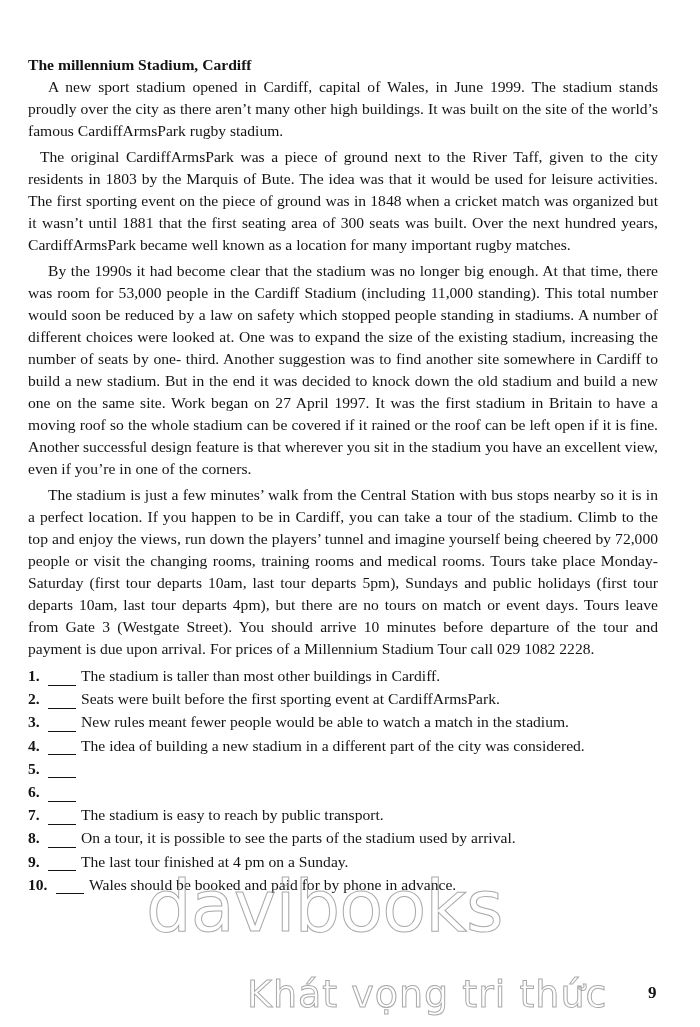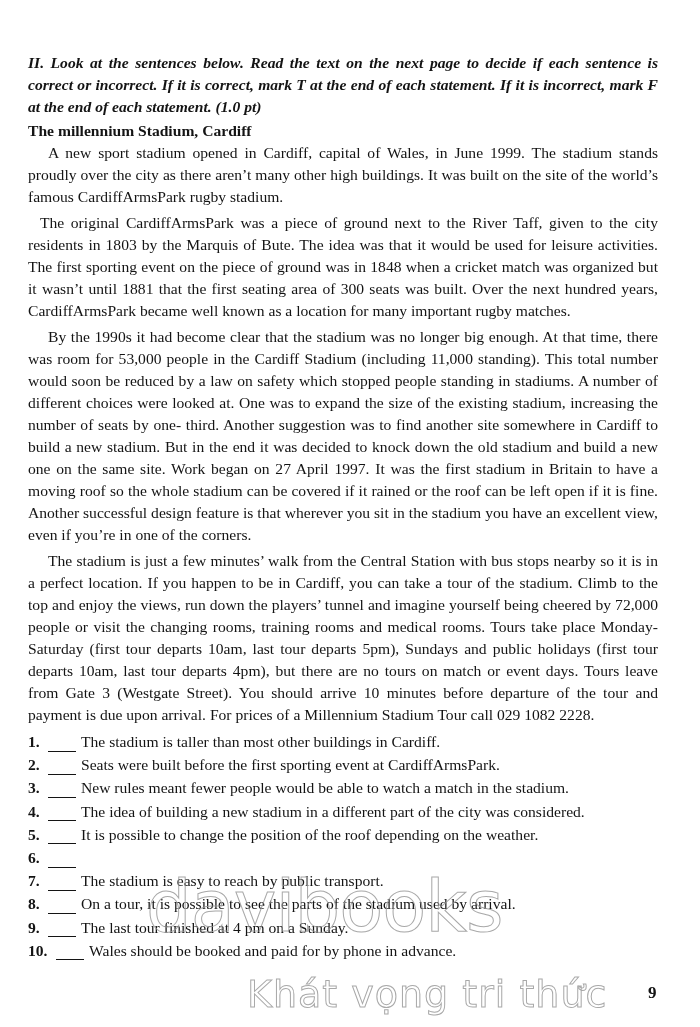--- a/index.html
+++ b/index.html
@@ -106,21 +106,20 @@
       top: 983px;
       font-weight: bold;
       font-size: 17px;
       font-family: "Liberation Serif", "DejaVu Serif", serif;
     }
   </style>
 </head>
 <body>
 
 <div class="page">
-  <p class="instruction">II. Look at the sentences below. Read the text on the next page to decide if each sentence is correct or incorrect. If it is correct, mark T at the end of each statement. If it is incorrect, mark F at the end of each statement. (1.0 pt)</p>
 
   <h1 class="title">The millennium Stadium, Cardiff</h1>
 
   <div>
     <p class="para indent-lg">A new sport stadium opened in Cardiff, capital of Wales, in June 1999. The stadium stands proudly over the city as there aren’t many other high buildings. It was built on the site of the world’s famous CardiffArmsPark rugby stadium.</p>
     <p class="para indent-sm">The original CardiffArmsPark was a piece of ground next to the River Taff, given to the city residents in 1803 by the Marquis of Bute. The idea was that it would be used for leisure activities. The first sporting event on the piece of ground was in 1848 when a cricket match was organized but it wasn’t until 1881 that the first seating area of 300 seats was built. Over the next hundred years, CardiffArmsPark became well known as a location for many important rugby matches.</p>
     <p class="para indent-lg">By the 1990s it had become clear that the stadium was no longer big enough. At that time, there was room for 53,000 people in the Cardiff Stadium (including 11,000 standing). This total number would soon be reduced by a law on safety which stopped people standing in stadiums. A number of different choices were looked at. One was to expand the size of the existing stadium, increasing the number of seats by one- third. Another suggestion was to find another site somewhere in Cardiff to build a new stadium. But in the end it was decided to knock down the old stadium and build a new one on the same site. Work began on 27 April 1997. It was the first stadium in Britain to have a moving roof so the whole stadium can be covered if it rained or the roof can be left open if it is fine. Another successful design feature is that wherever you sit in the stadium you have an excellent view, even if you’re in one of the corners.</p>
     <p class="para indent-lg">The stadium is just a few minutes’ walk from the Central Station with bus stops nearby so it is in a perfect location. If you happen to be in Cardiff, you can take a tour of the stadium. Climb to the top and enjoy the views, run down the players’ tunnel and imagine yourself being cheered by 72,000 people or visit the changing rooms, training rooms and medical rooms. Tours take place Monday- Saturday (first tour departs 10am, last tour departs 5pm), Sundays and public holidays (first tour departs 10am, last tour departs 4pm), but there are no tours on match or event days. Tours leave from Gate 3 (Westgate Street). You should arrive 10 minutes before departure of the tour and payment is due upon arrival. For prices of a Millennium Stadium Tour call 029 1082 2228.</p>
   </div>
 
@@ -141,21 +140,20 @@
       <span class="q-text">New rules meant fewer people would be able to watch a match in the stadium.</span>
     </li>
     <li class="question">
       <span class="q-num">4.</span>
       <input class="answer-blank" type="text" maxlength="1" value="" style="">
       <span class="q-text">The idea of building a new stadium in a different part of the city was considered.</span>
     </li>
     <li class="question">
       <span class="q-num">5.</span>
       <input class="answer-blank" type="text" maxlength="1" value="" style="">
-      <span class="q-text">It is possible to change the position of the roof depending on the weather.</span>
     </li>
     <li class="question">
       <span class="q-num">6.</span>
       <input class="answer-blank" type="text" maxlength="1" value="" style="">
     </li>
     <li class="question">
       <span class="q-num">7.</span>
       <input class="answer-blank" type="text" maxlength="1" value="" style="">
       <span class="q-text">The stadium is easy to reach by public transport.</span>
     </li>

